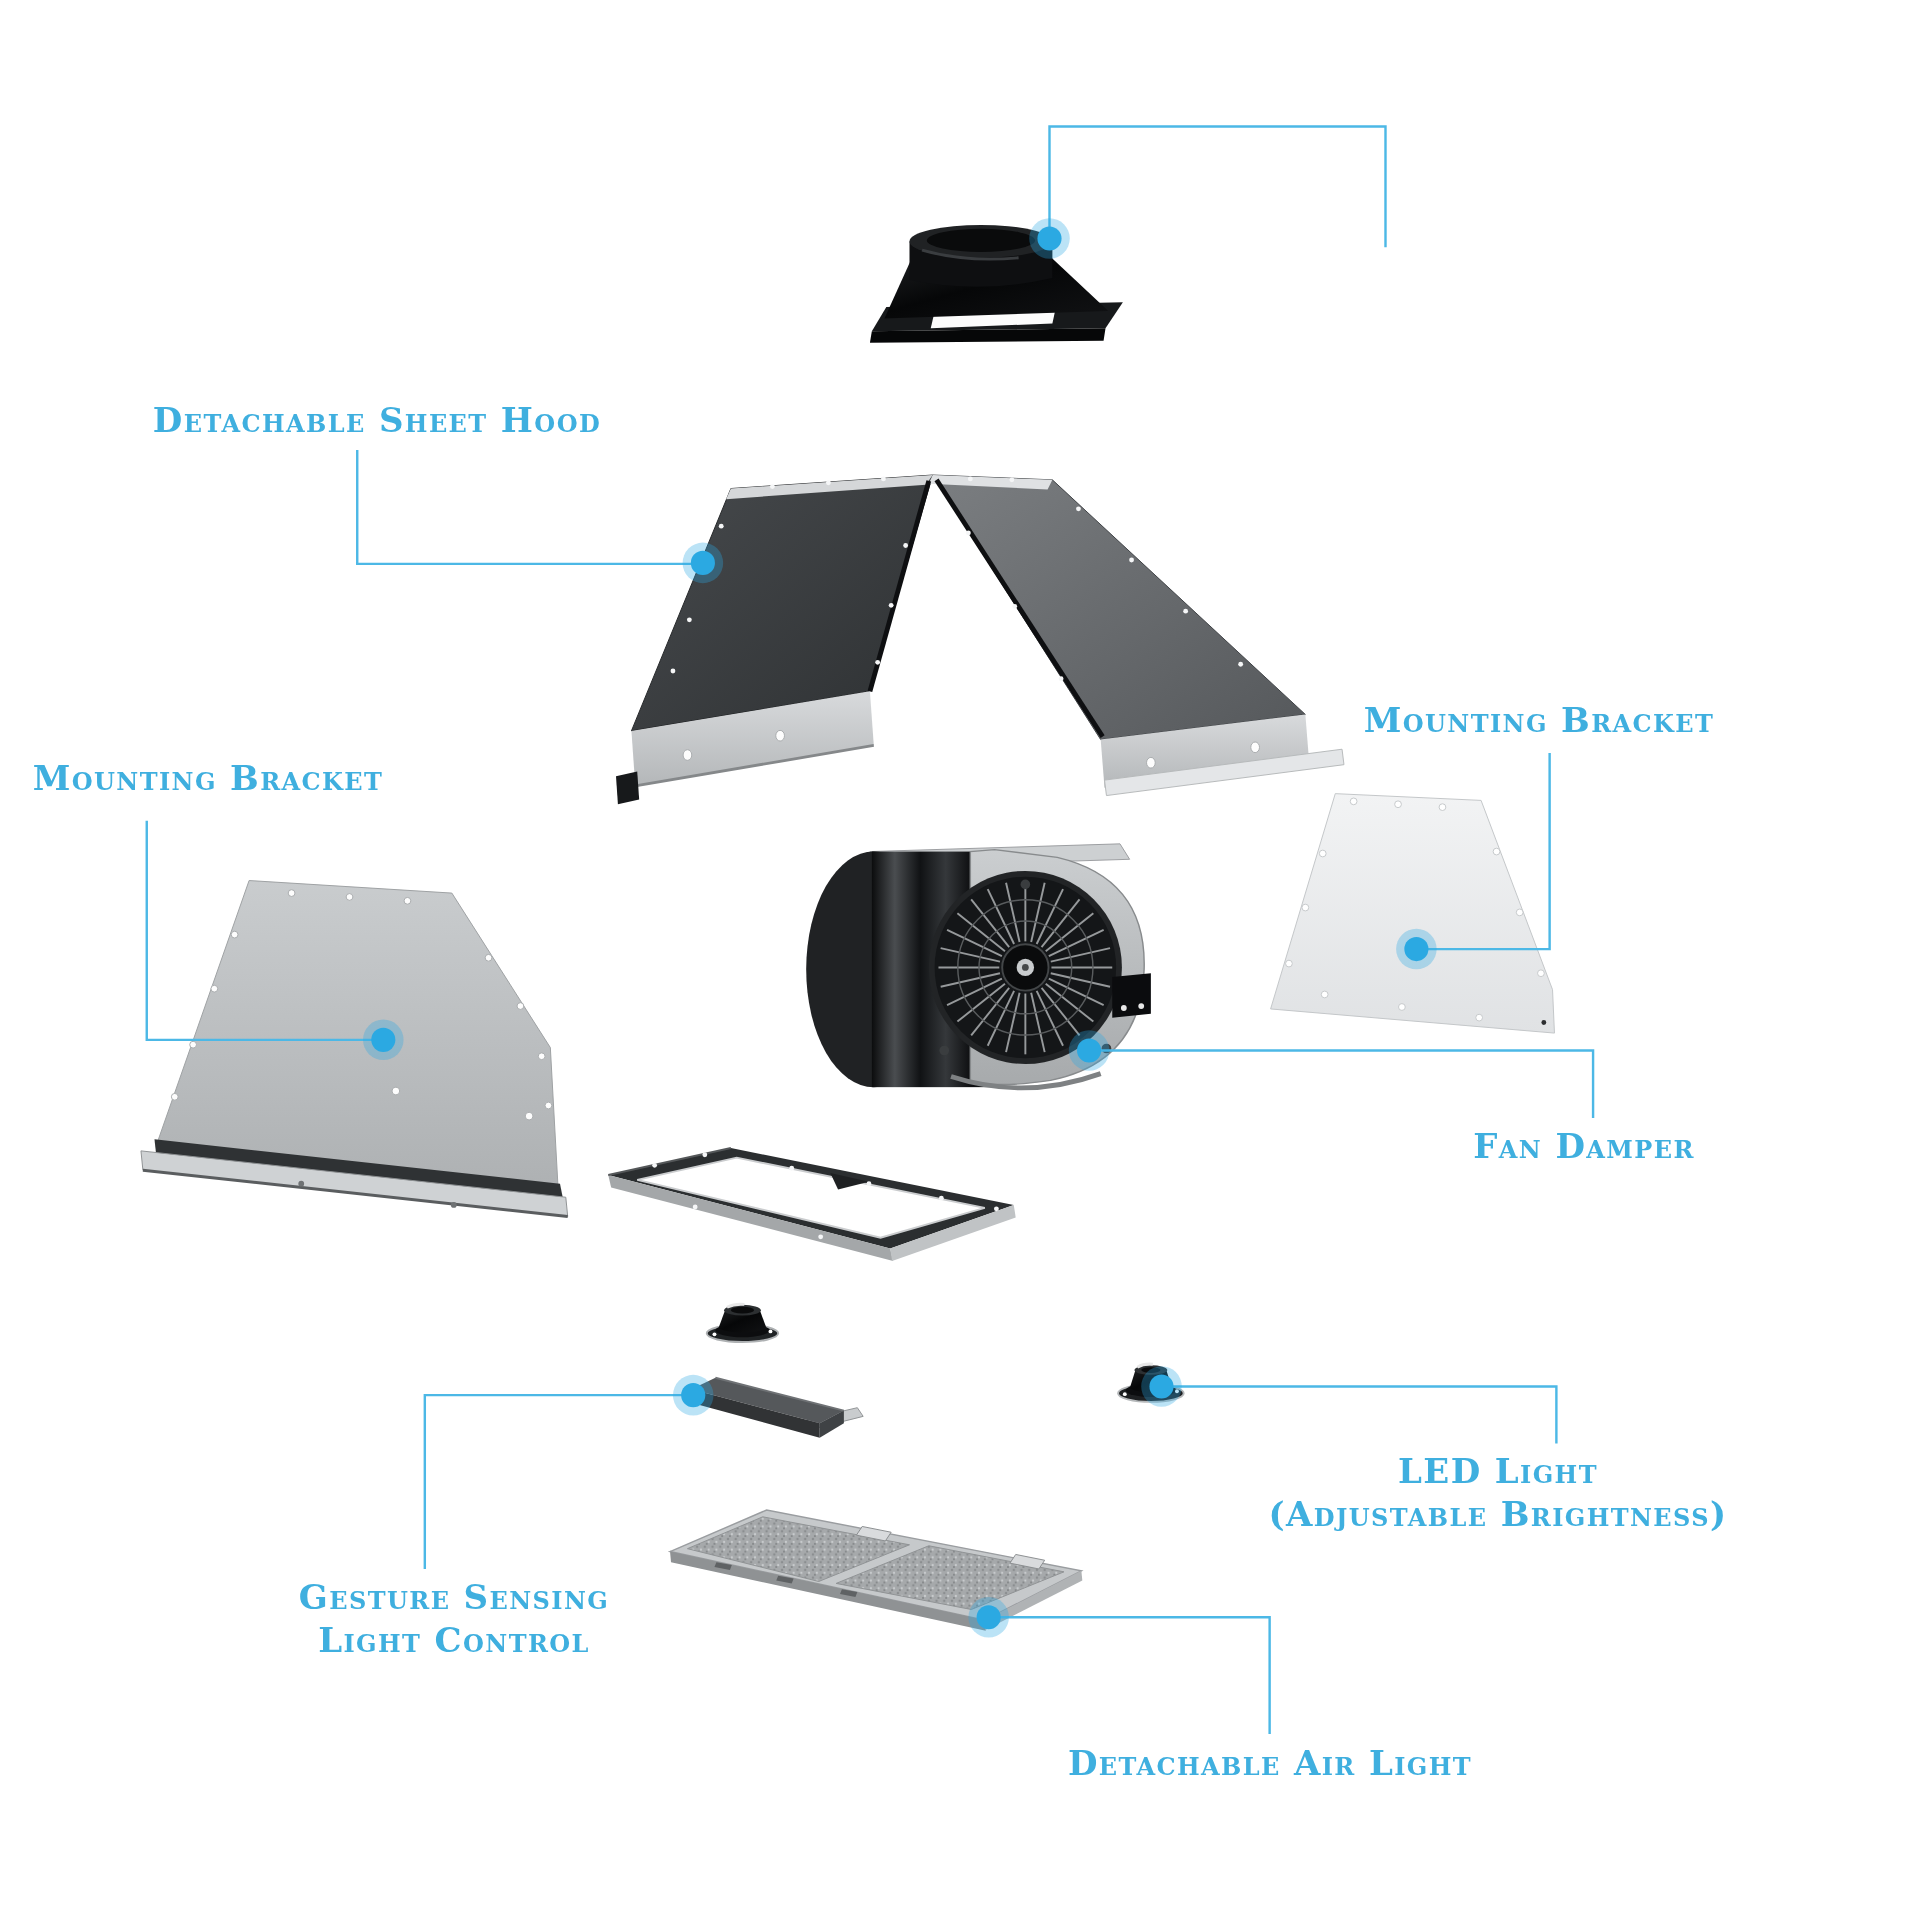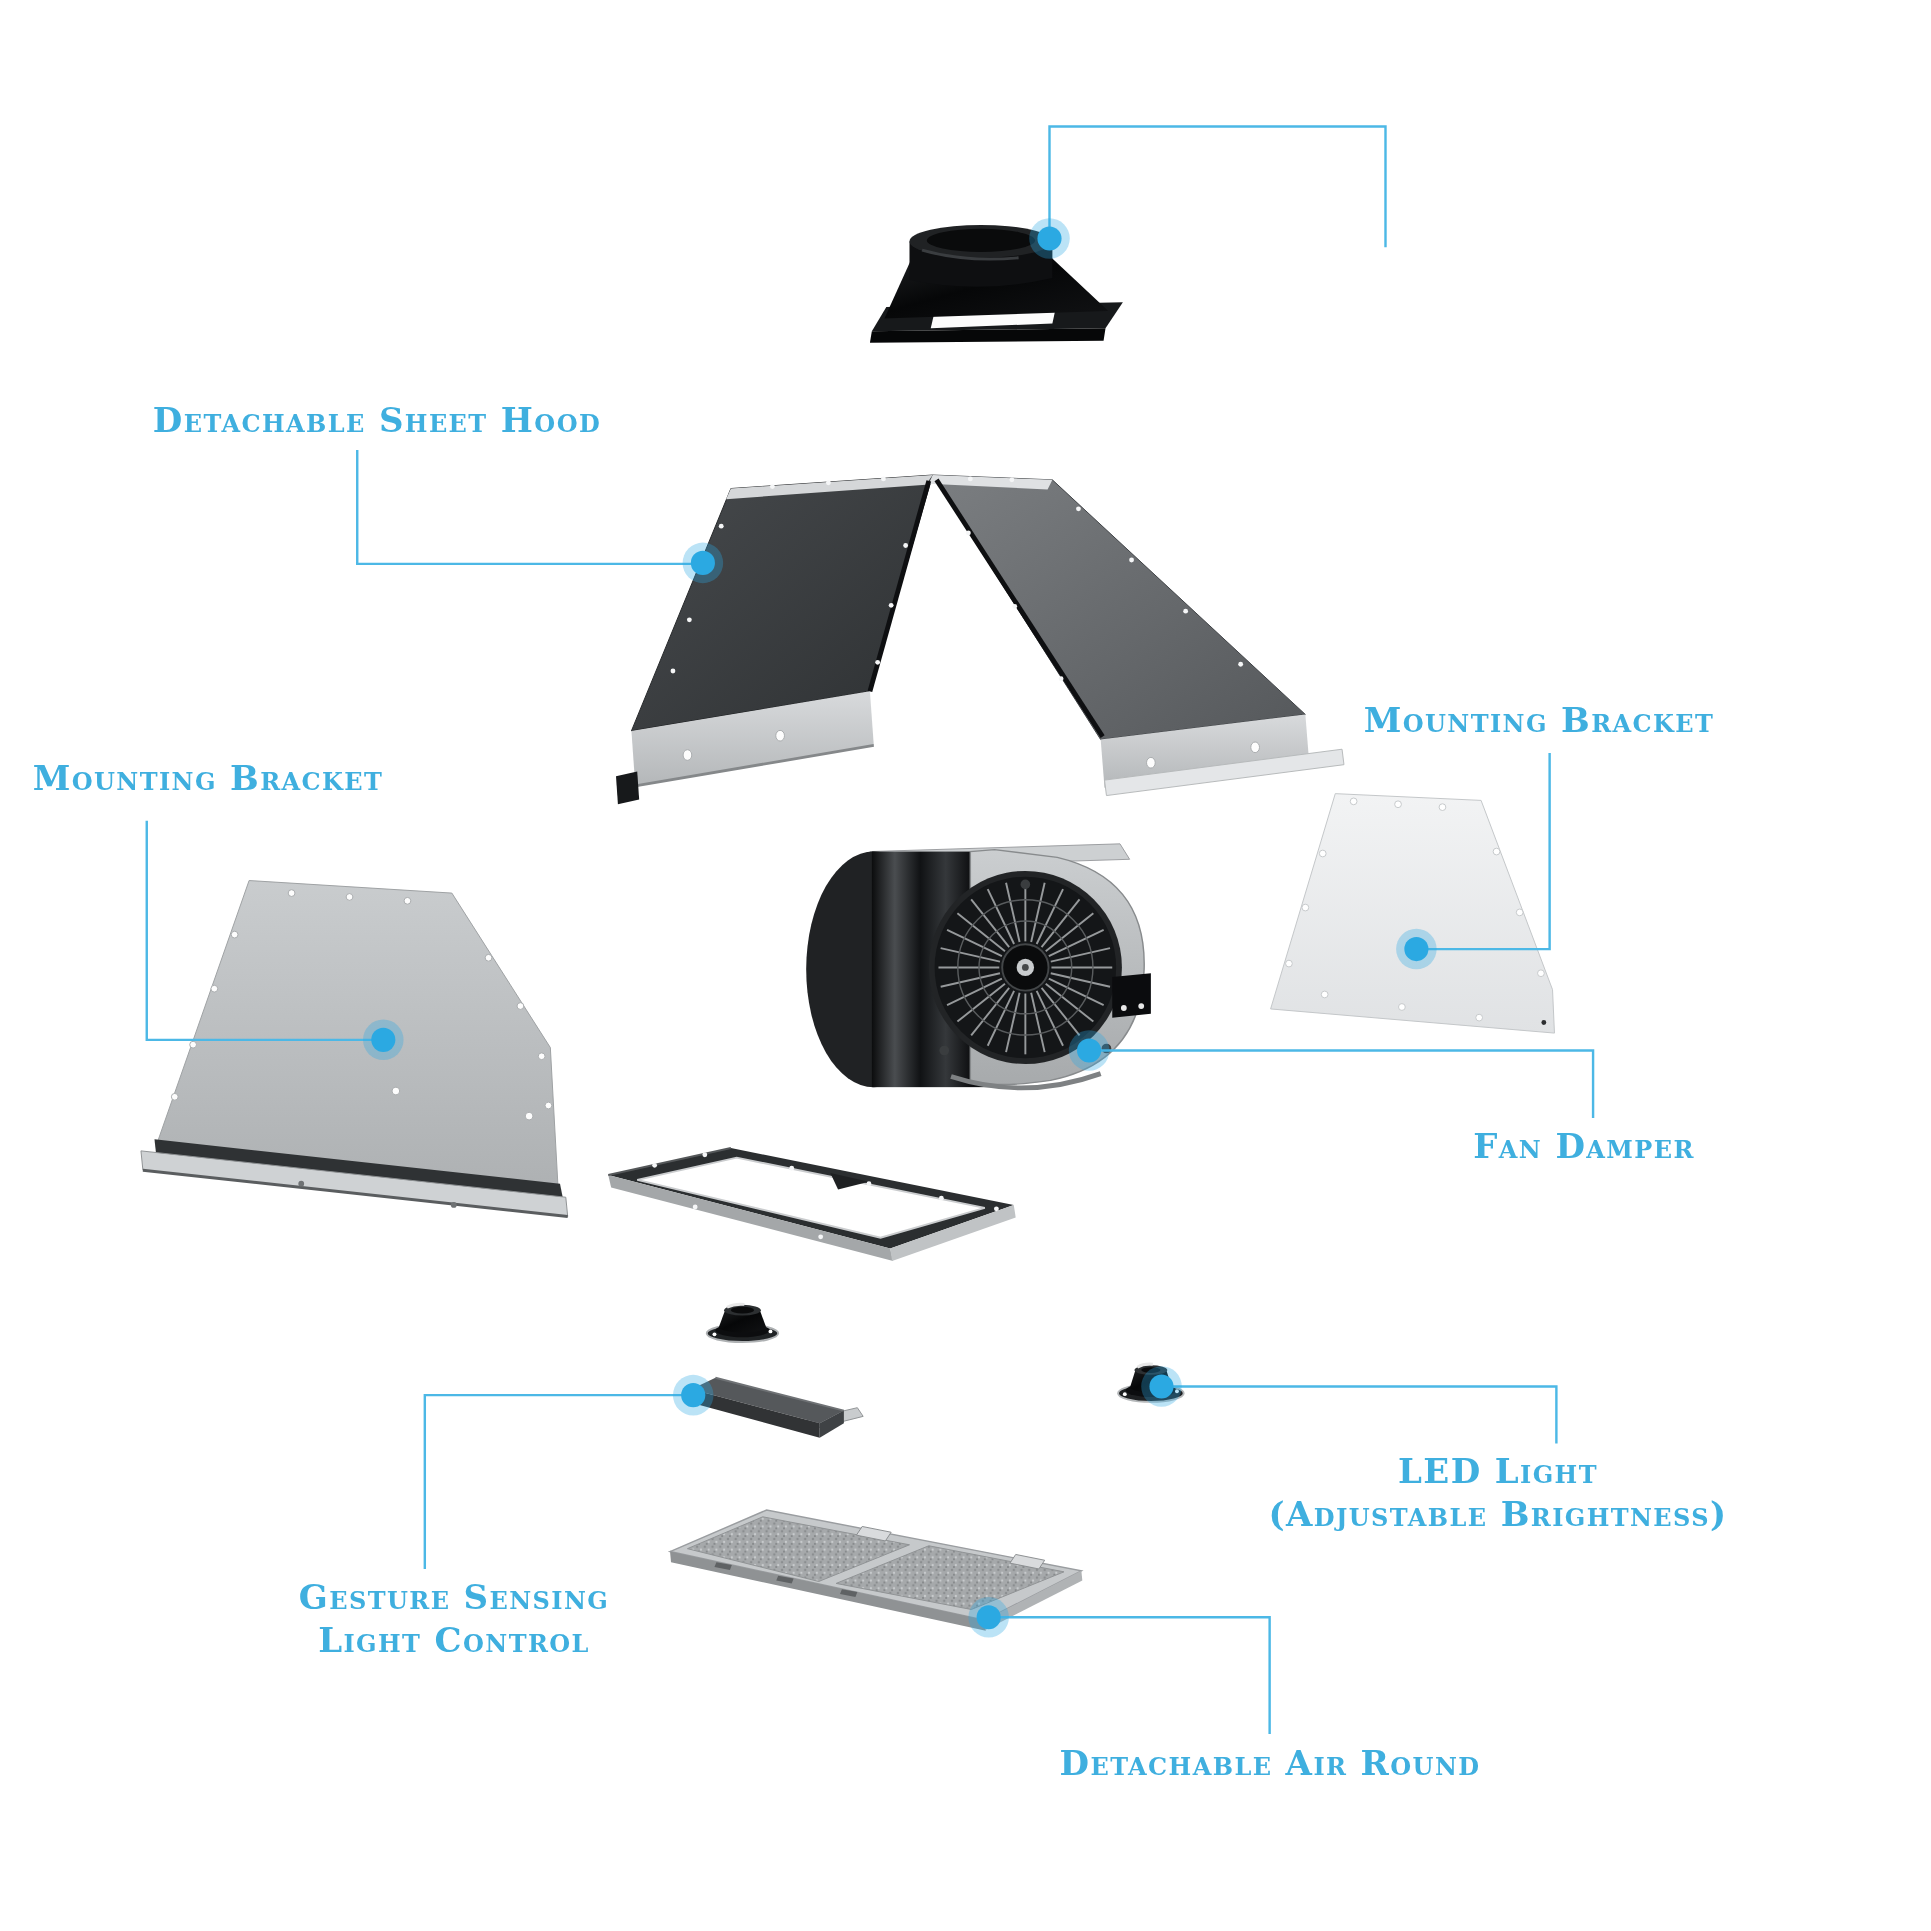--- a/index.html
+++ b/index.html
@@ -357,17 +357,17 @@
     <span class="ln">LED Light</span>
     <span class="ln">(Adjustable Brightness)</span>
   </div>
 
   <div class="part-label" style="left:442px;top:1576px;margin-left:12px;">
     <span class="ln">Gesture Sensing</span>
     <span class="ln">Light Control</span>
   </div>
 
   <div class="part-label" style="left:1270px;top:1742px;">
-    <span class="ln">Detachable Air Round</span>
+    <span class="ln">Detachable Air Light</span>
   </div>
 
 </div>
 
 
 </body></html>

